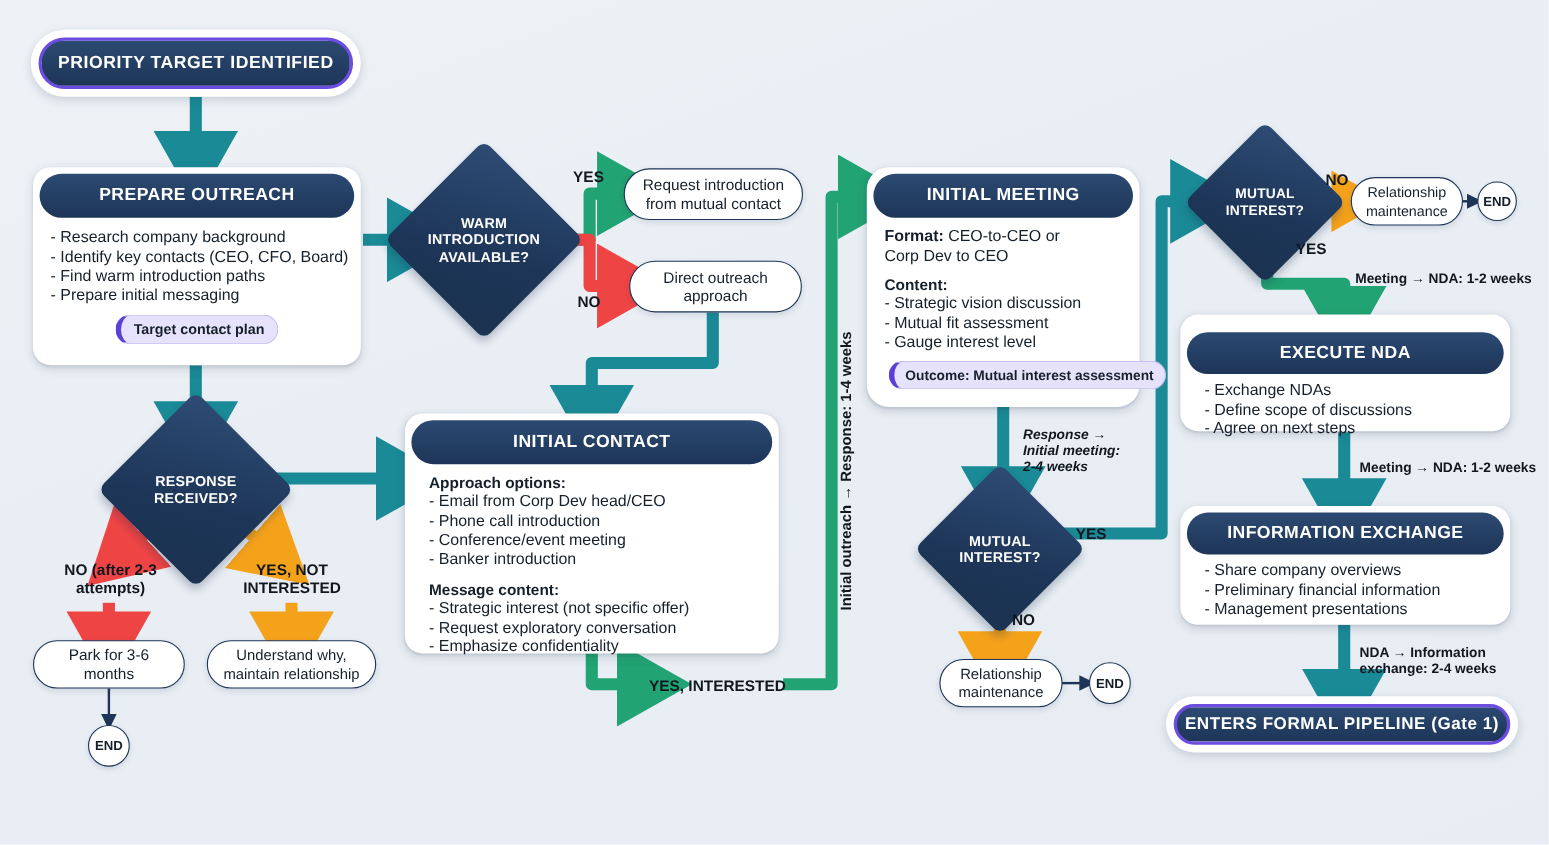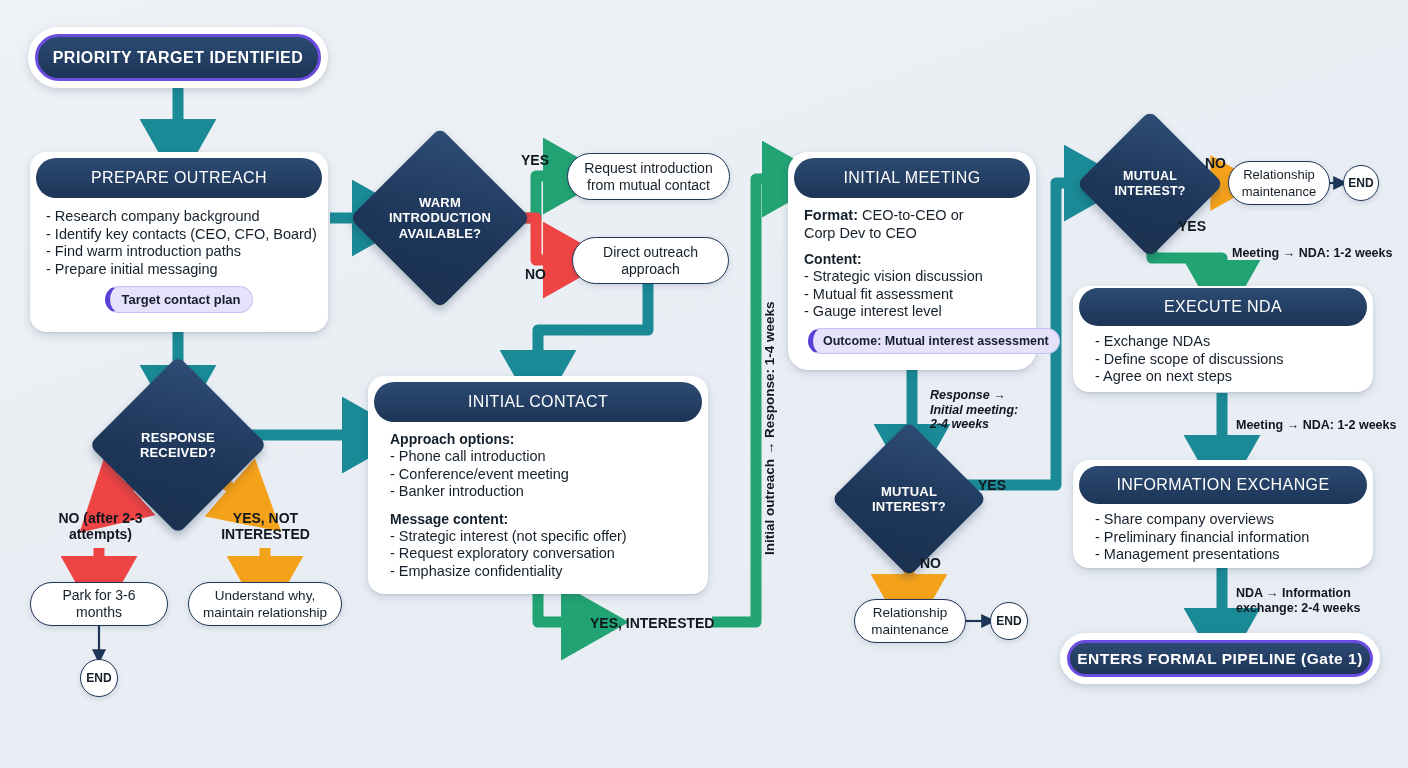--- a/index.html
+++ b/index.html
@@ -21,21 +21,21 @@
   .card {
     background: #ffffff;
     border-radius: 16px;
     box-shadow: 0 3px 9px rgba(25,45,75,.16), 0 1px 2px rgba(25,45,75,.10);
   }
   .card-hd {
     background: linear-gradient(180deg, #2b4straight 0%, #1e3a5f 100%);
     background: linear-gradient(180deg, #2c4a72 0%, #1d3characters 100%);
     background: linear-gradient(180deg, #2c4a72 0%, #1d3557 100%);
     color: #fff;
-    font-weight: normal;
+    font-weight: bold;
     text-align: center;
     border-radius: 999px;
     letter-spacing: .4px;
     display: flex; align-items: center; justify-content: center;
   }
   .card-body { padding: 10px 16px 12px 16px; color: #15202b; }
   .card-body .line { font-size: 14.5px; line-height: 17.5px; white-space: nowrap; }
   .card-body .sec { font-size: 14px; line-height: 18px; font-weight: bold; white-space: nowrap; }
   .card-body .gap { height: 9px; }
 
@@ -268,20 +268,21 @@
 maintain relationship</span>
   </div>
   <div class="endnode" style="left:80px; top:659px; width:38px; height:38px;">
     <span>END</span>
   </div>
 
   <div class="node card" style="left:368px; top:376px; width:340px; height:218px;">
     <div class="card-hd" style="margin:6px 6px 0 6px; height:40px; font-size:16px;">INITIAL CONTACT</div>
     <div class="card-body" style="padding:8px 16px 10px 22px;">
       <div class="sec">Approach options:</div>
+      <div class="line">- Email from Corp Dev head/CEO</div>
       <div class="line">- Phone call introduction</div>
       <div class="line">- Conference/event meeting</div>
       <div class="line">- Banker introduction</div>
       <div class="gap"></div>
       <div class="sec">Message content:</div>
       <div class="line">- Strategic interest (not specific offer)</div>
       <div class="line">- Request exploratory conversation</div>
       <div class="line">- Emphasize confidentiality</div>
     </div>
   </div>
@@ -339,21 +340,21 @@
     <span style="white-space:pre-line; font-size:13px;">Relationship
 maintenance</span>
   </div>
   <div class="endnode" style="left:1343px; top:165px; width:36px; height:36px;">
     <span>END</span>
   </div>
 
   <div class="lbl sm" style="left:1232px; top:246px;">Meeting → NDA: 1-2 weeks</div>
 
   <div class="node card" style="left:1073px; top:286px; width:300px; height:106px;">
-    <div class="card-hd" style="margin:2px 6px 0 6px; height:38px; font-size:16px;">EXECUTE NDA</div>
+    <div class="card-hd" style="margin:16px 6px 0 6px; height:38px; font-size:16px;">EXECUTE NDA</div>
     <div class="card-body" style="padding:7px 16px 8px 22px;">
       <div class="line">- Exchange NDAs</div>
       <div class="line">- Define scope of discussions</div>
       <div class="line">- Agree on next steps</div>
     </div>
   </div>
 
   <div class="lbl sm" style="left:1236px; top:418px;">Meeting → NDA: 1-2 weeks</div>
 
   <div class="node card" style="left:1073px; top:460px; width:300px; height:108px;">

